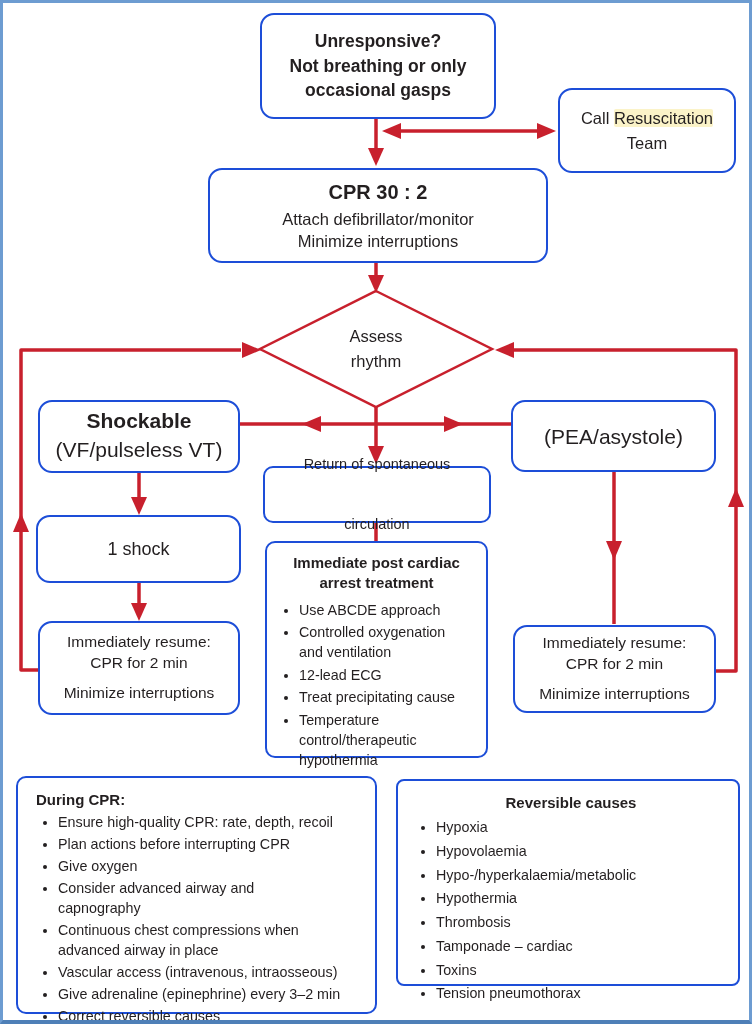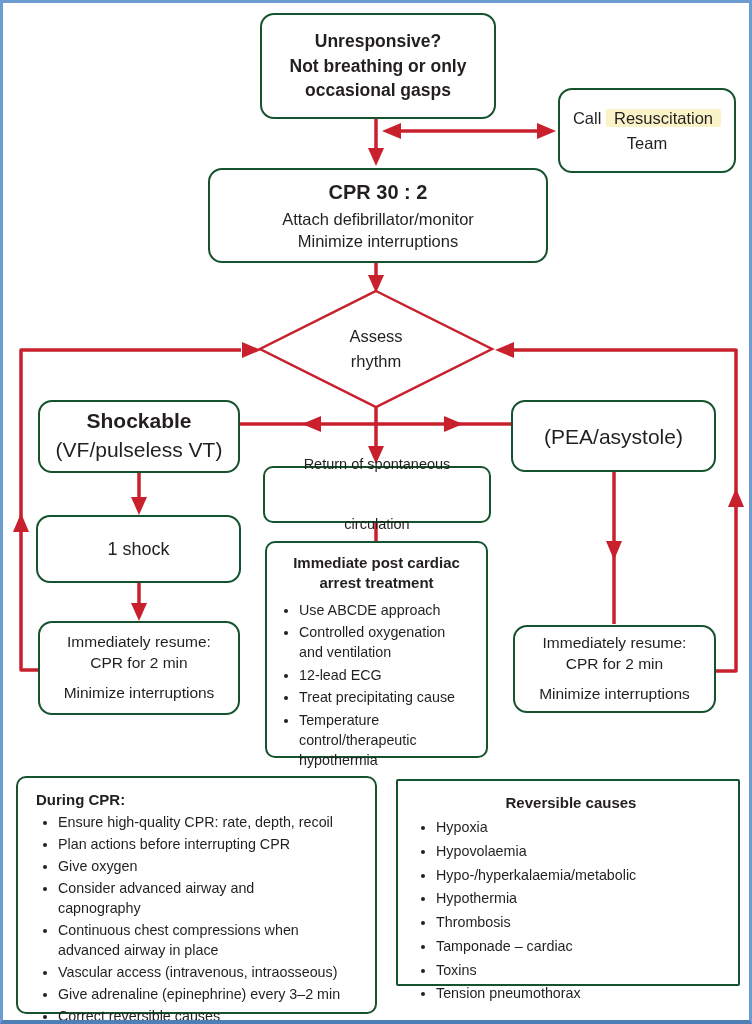--- a/index.html
+++ b/index.html
@@ -4,44 +4,44 @@
 <style>
   html,body{margin:0;padding:0;background:#ffffff;}
   .page{
     position:relative;width:752px;height:1024px;background:#ffffff;
     border:3px solid #6d9cd1;border-bottom:4px solid #4e7fb7;box-sizing:border-box;
     font-family:"Liberation Sans","DejaVu Sans",sans-serif;color:#231f20;
     overflow:hidden;
   }
   .wires{position:absolute;left:0;top:0;width:752px;height:1024px;}
   .box{
-    position:absolute;background:#ffffff;border:2px solid #14532d;border-radius:14px;
+    position:absolute;background:#ffffff;border:2px solid #1d4ed8;border-radius:14px;
     box-sizing:border-box;display:flex;flex-direction:column;align-items:center;
     justify-content:center;text-align:center;line-height:1.35;
   }
   .b-unresponsive{left:257px;top:10px;width:236px;height:106px;font-size:17.5px;font-weight:bold;line-height:1.42;}
   .b-callteam{left:555px;top:85px;width:178px;height:85px;font-size:16.5px;line-height:1.5;}
-  .hl{background:#fbf3c8;padding:0 8px;border-radius:2px;}
+  .hl{background:#fbf3c8;padding:0 0;border-radius:2px;}
   .b-cpr{left:205px;top:165px;width:340px;height:95px;font-size:16.5px;}
   .b-cpr .title{font-size:20px;font-weight:bold;margin-bottom:2px;}
   .b-assess{left:303px;top:310px;width:140px;height:72px;border:none;background:transparent;font-size:16.5px;line-height:1.5;}
   .b-shockable{left:35px;top:397px;width:202px;height:73px;}
   .b-nonshock{left:508px;top:397px;width:205px;height:72px;}
   .b-shockable .title,.b-nonshock .title{font-size:21px;font-weight:bold;line-height:1.15;}
   .b-shockable .sub,.b-nonshock .sub{font-size:21px;margin-top:3px;}
   .b-rosc{left:260px;top:463px;width:228px;height:57px;font-size:14.5px;border-radius:10px;gap:40px;}
   .b-oneshock{left:33px;top:512px;width:205px;height:68px;font-size:18px;}
   .b-post{left:262px;top:538px;width:223px;height:217px;border-radius:10px;justify-content:flex-start;padding:10px 8px 8px 8px;}
   .b-post .title{font-size:15px;font-weight:bold;line-height:1.35;margin-bottom:7px;}
   .b-resume-l{left:35px;top:618px;width:202px;height:94px;font-size:15.5px;}
   .b-resume-r{left:510px;top:622px;width:203px;height:88px;font-size:15.5px;}
   .resume-footer{margin-top:9px;}
   .b-during{left:13px;top:773px;width:361px;height:238px;border-radius:10px;align-items:flex-start;justify-content:flex-start;text-align:left;padding:12px 8px 8px 16px;}
   .b-during .title{font-size:15px;font-weight:bold;margin:0 0 2px 2px;}
-  .b-reversible{left:393px;top:776px;width:344px;height:207px;border-radius:2px;justify-content:flex-start;padding:12px 8px 8px 14px;}
+  .b-reversible{left:393px;top:776px;width:344px;height:207px;border-radius:8px;justify-content:flex-start;padding:12px 8px 8px 14px;}
   .b-reversible .title{font-size:15px;font-weight:bold;margin-bottom:4px;}
   ul.blist{margin:0;padding-left:24px;list-style:disc;text-align:left;align-self:stretch;}
   ul.blist li{white-space:pre-line;font-size:14.3px;line-height:1.38;margin:0 0 3px 0;}
   .b-during ul.blist li{line-height:1.4;margin-bottom:2px;}
   .b-reversible ul.blist li{line-height:1.45;margin-bottom:3px;}
   .stack div{display:block;}
 </style>
 </head>
 <body>
 

